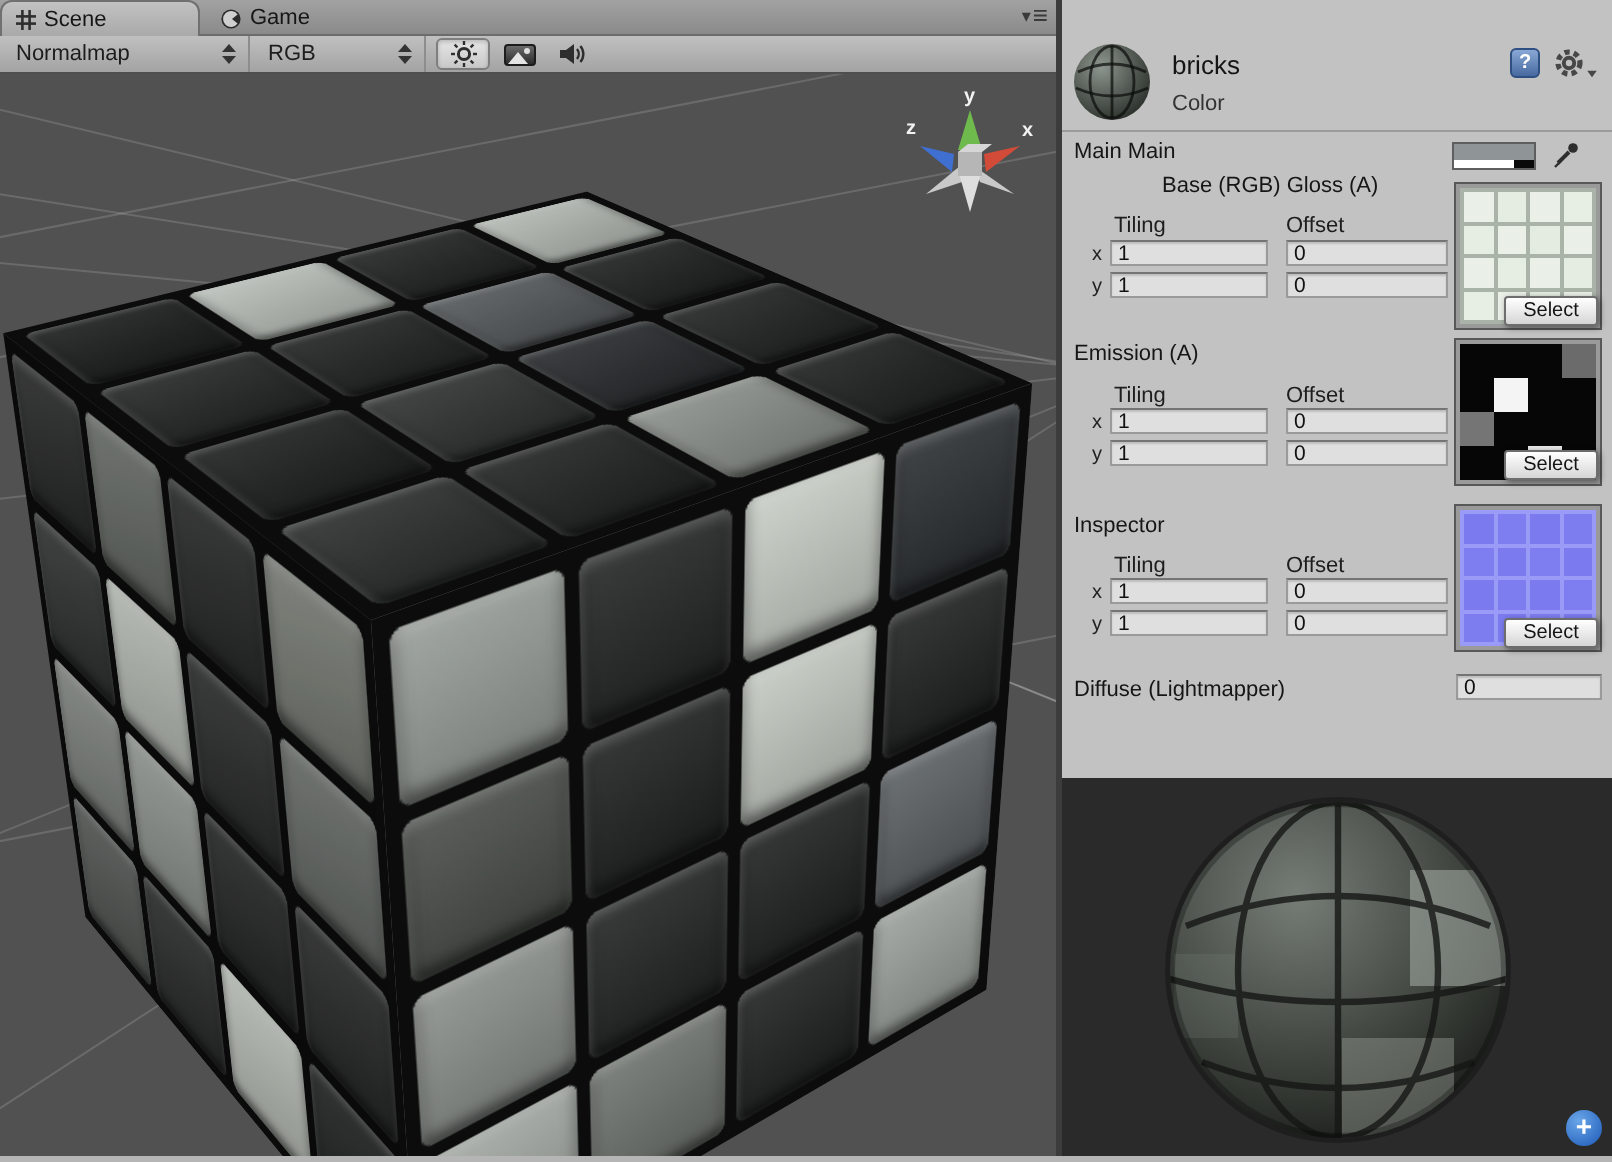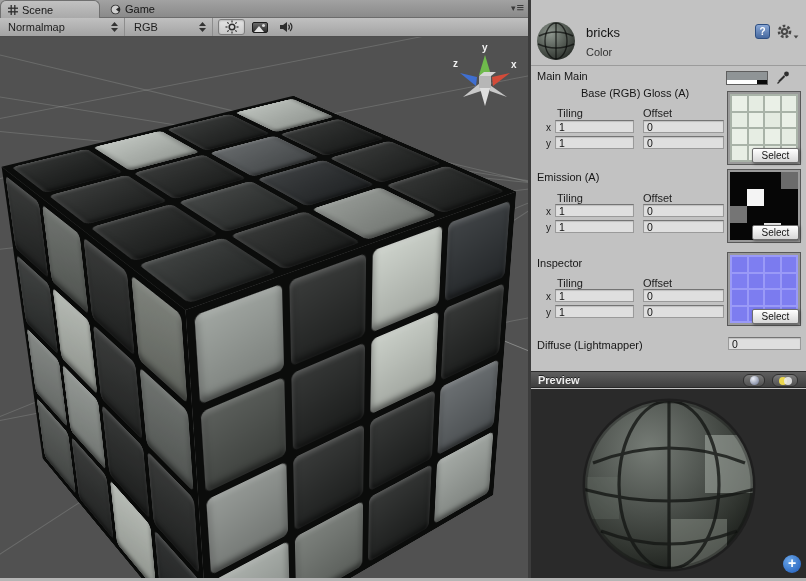--- a/index.html
+++ b/index.html
@@ -399,30 +399,20 @@
     <span class="axis-lbl" style="left:15px; top:291px;">x</span>
     <input class="field" style="left: 24px; top: 289px; width: 79px;" value="1">
     <input class="field" style="left: 112px; top: 289px; width: 81px;" value="0">
     <span class="axis-lbl" style="left:15px; top:307px;">y</span>
     <input class="field" style="left: 24px; top: 305px; width: 79px;" value="1">
     <input class="field" style="left: 112px; top: 305px; width: 81px;" value="0">
 
     <div class="lbl" style="left:6px; top:339px;">Diffuse (Lightmapper)</div>
     <input class="field" style="left: 197px; top: 337px; width: 73px;" value="0">
 
-    <div class="preview-hdr">
-      <span class="ptitle">Preview</span>
-      <div class="pbtn" style="left:212px; width:22px;">
-        <span class="ball"></span>
-      </div>
-      <div class="pbtn" style="left:241px; width:26px;">
-        <span class="dotY"></span>
-        <span class="dotW"></span>
-      </div>
-    </div>
     <div class="preview-body">
       <svg width="180" height="180" viewBox="0 0 180 180" style="position:absolute; left:48px; top:4px;">
         <defs>
           <radialGradient id="sph" cx="38%" cy="28%" r="80%">
             <stop offset="0%" stop-color="#767c76"></stop>
               <stop offset="45%" stop-color="#4e534e"></stop>
             <stop offset="78%" stop-color="#2f332e"></stop>
               <stop offset="100%" stop-color="#181b18"></stop>
           </radialGradient>
           <clipPath id="sclip">

